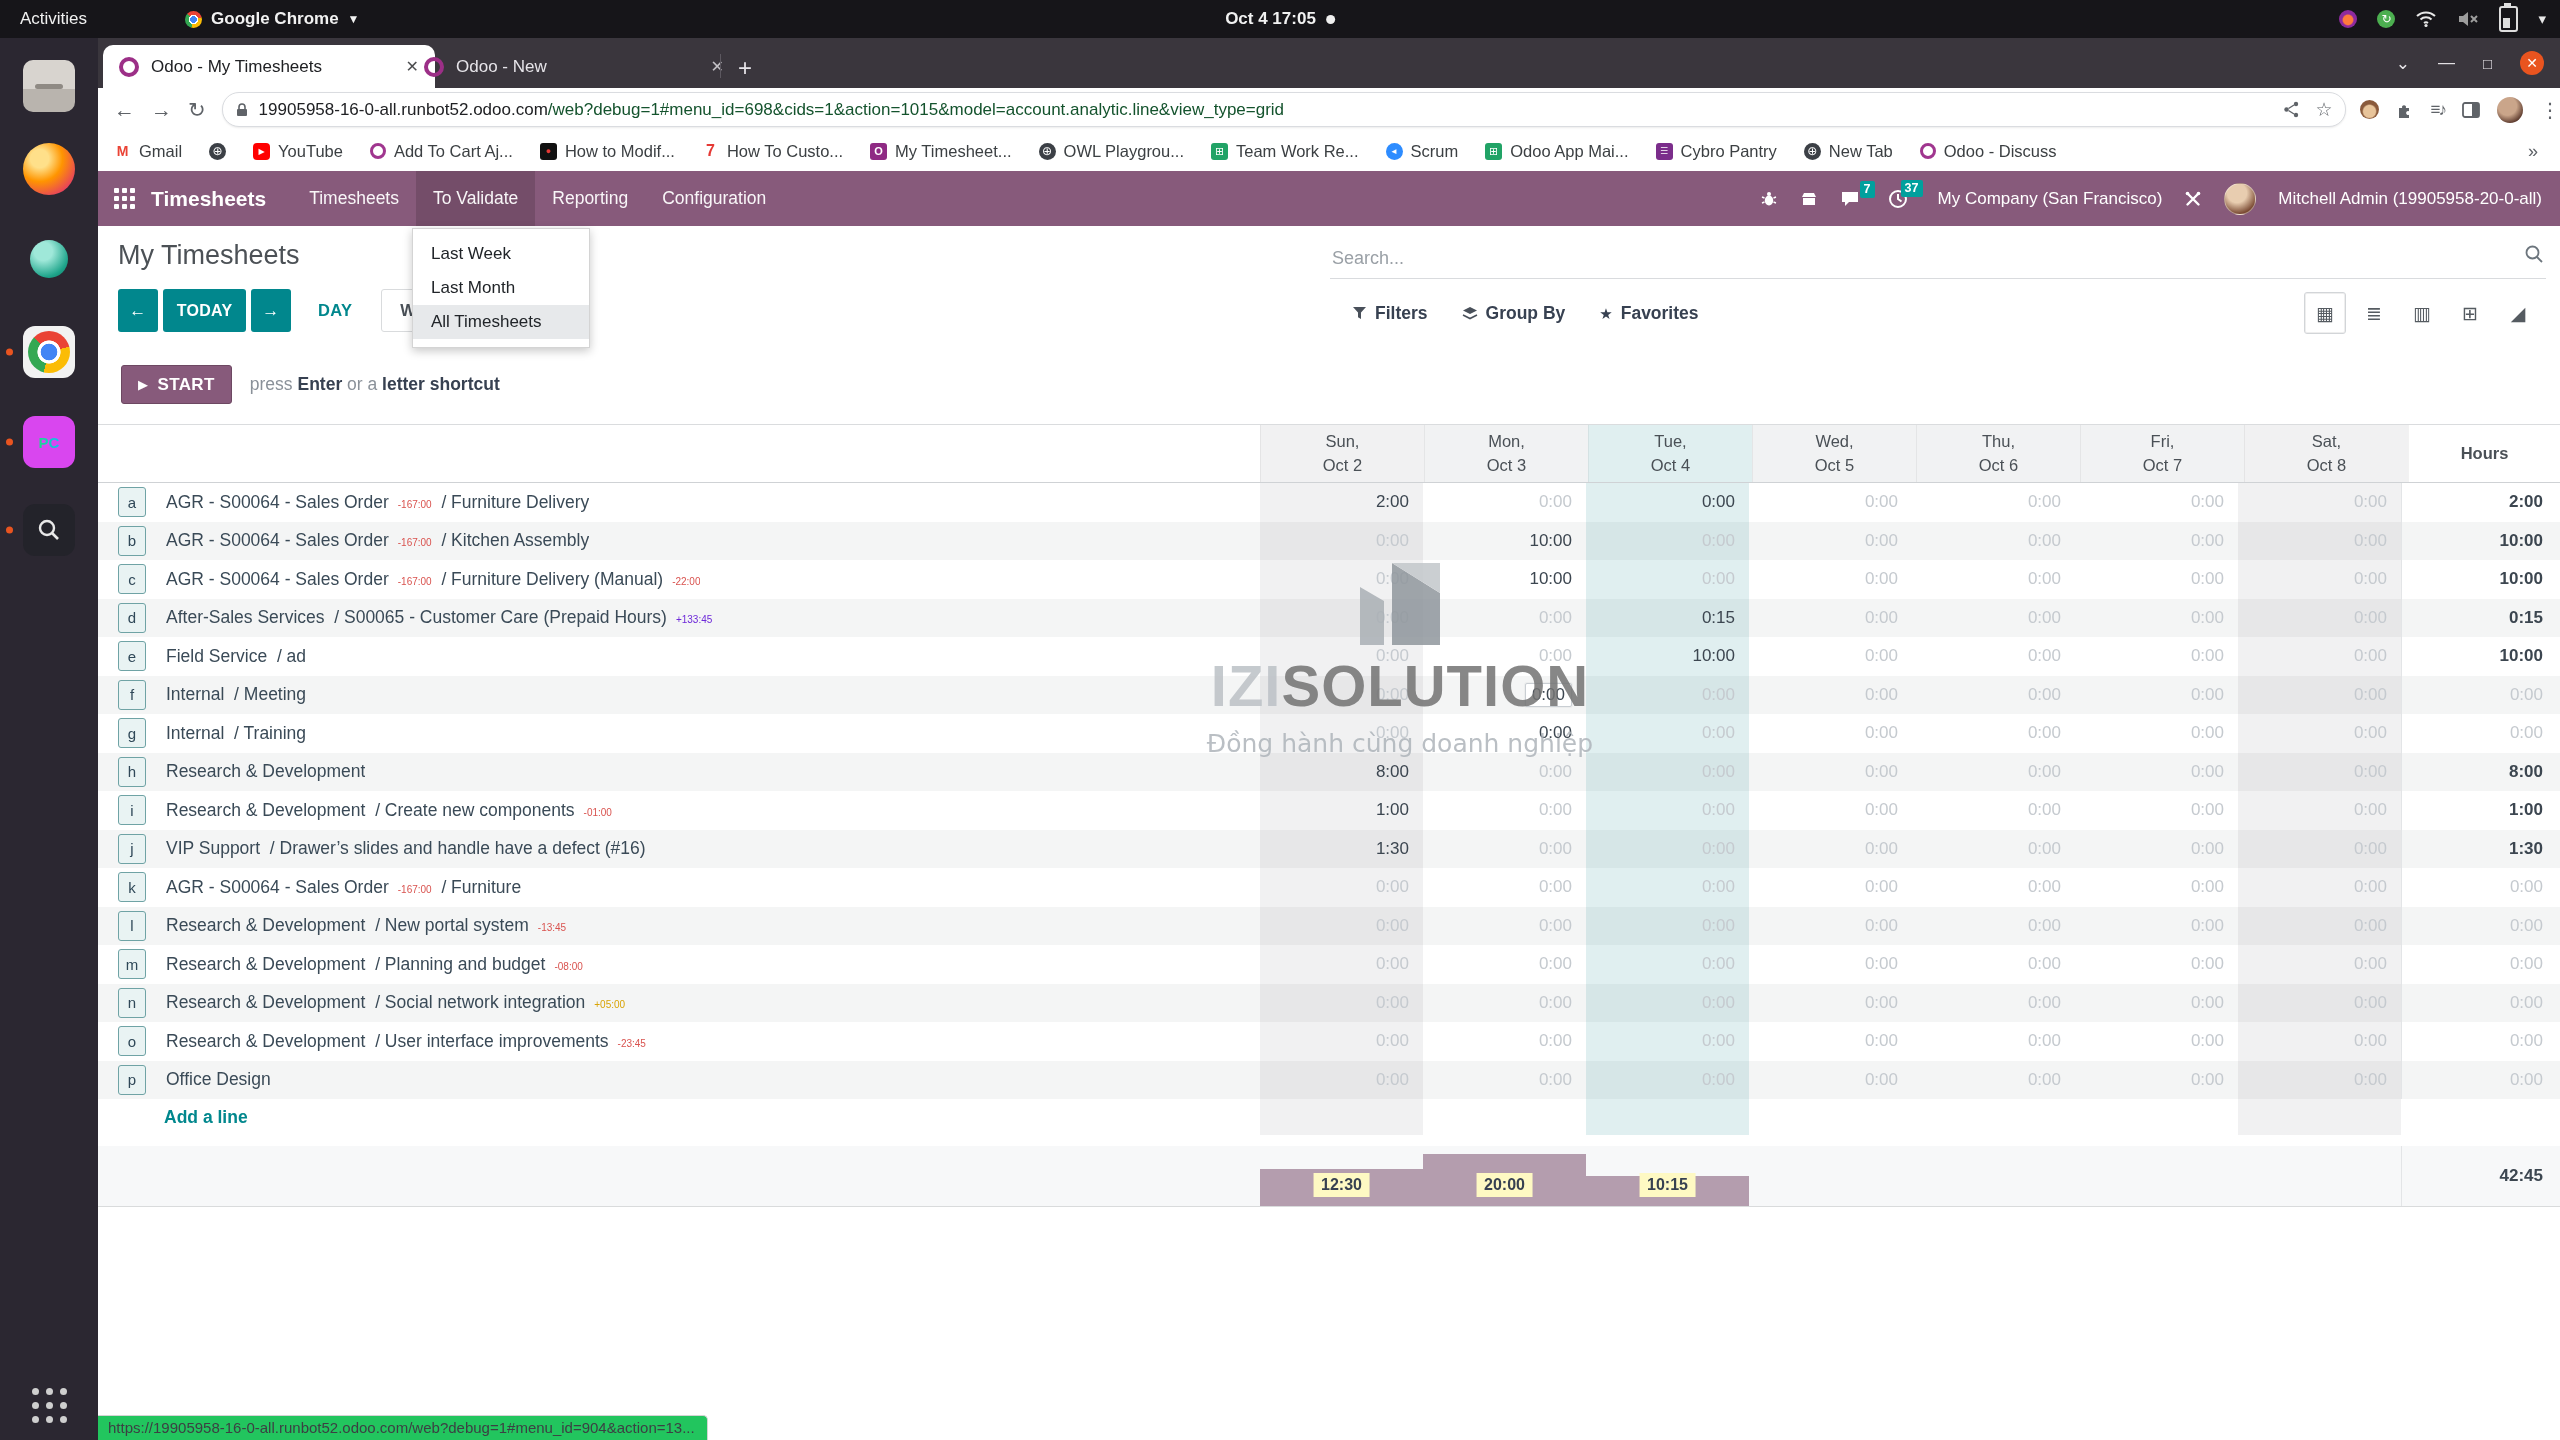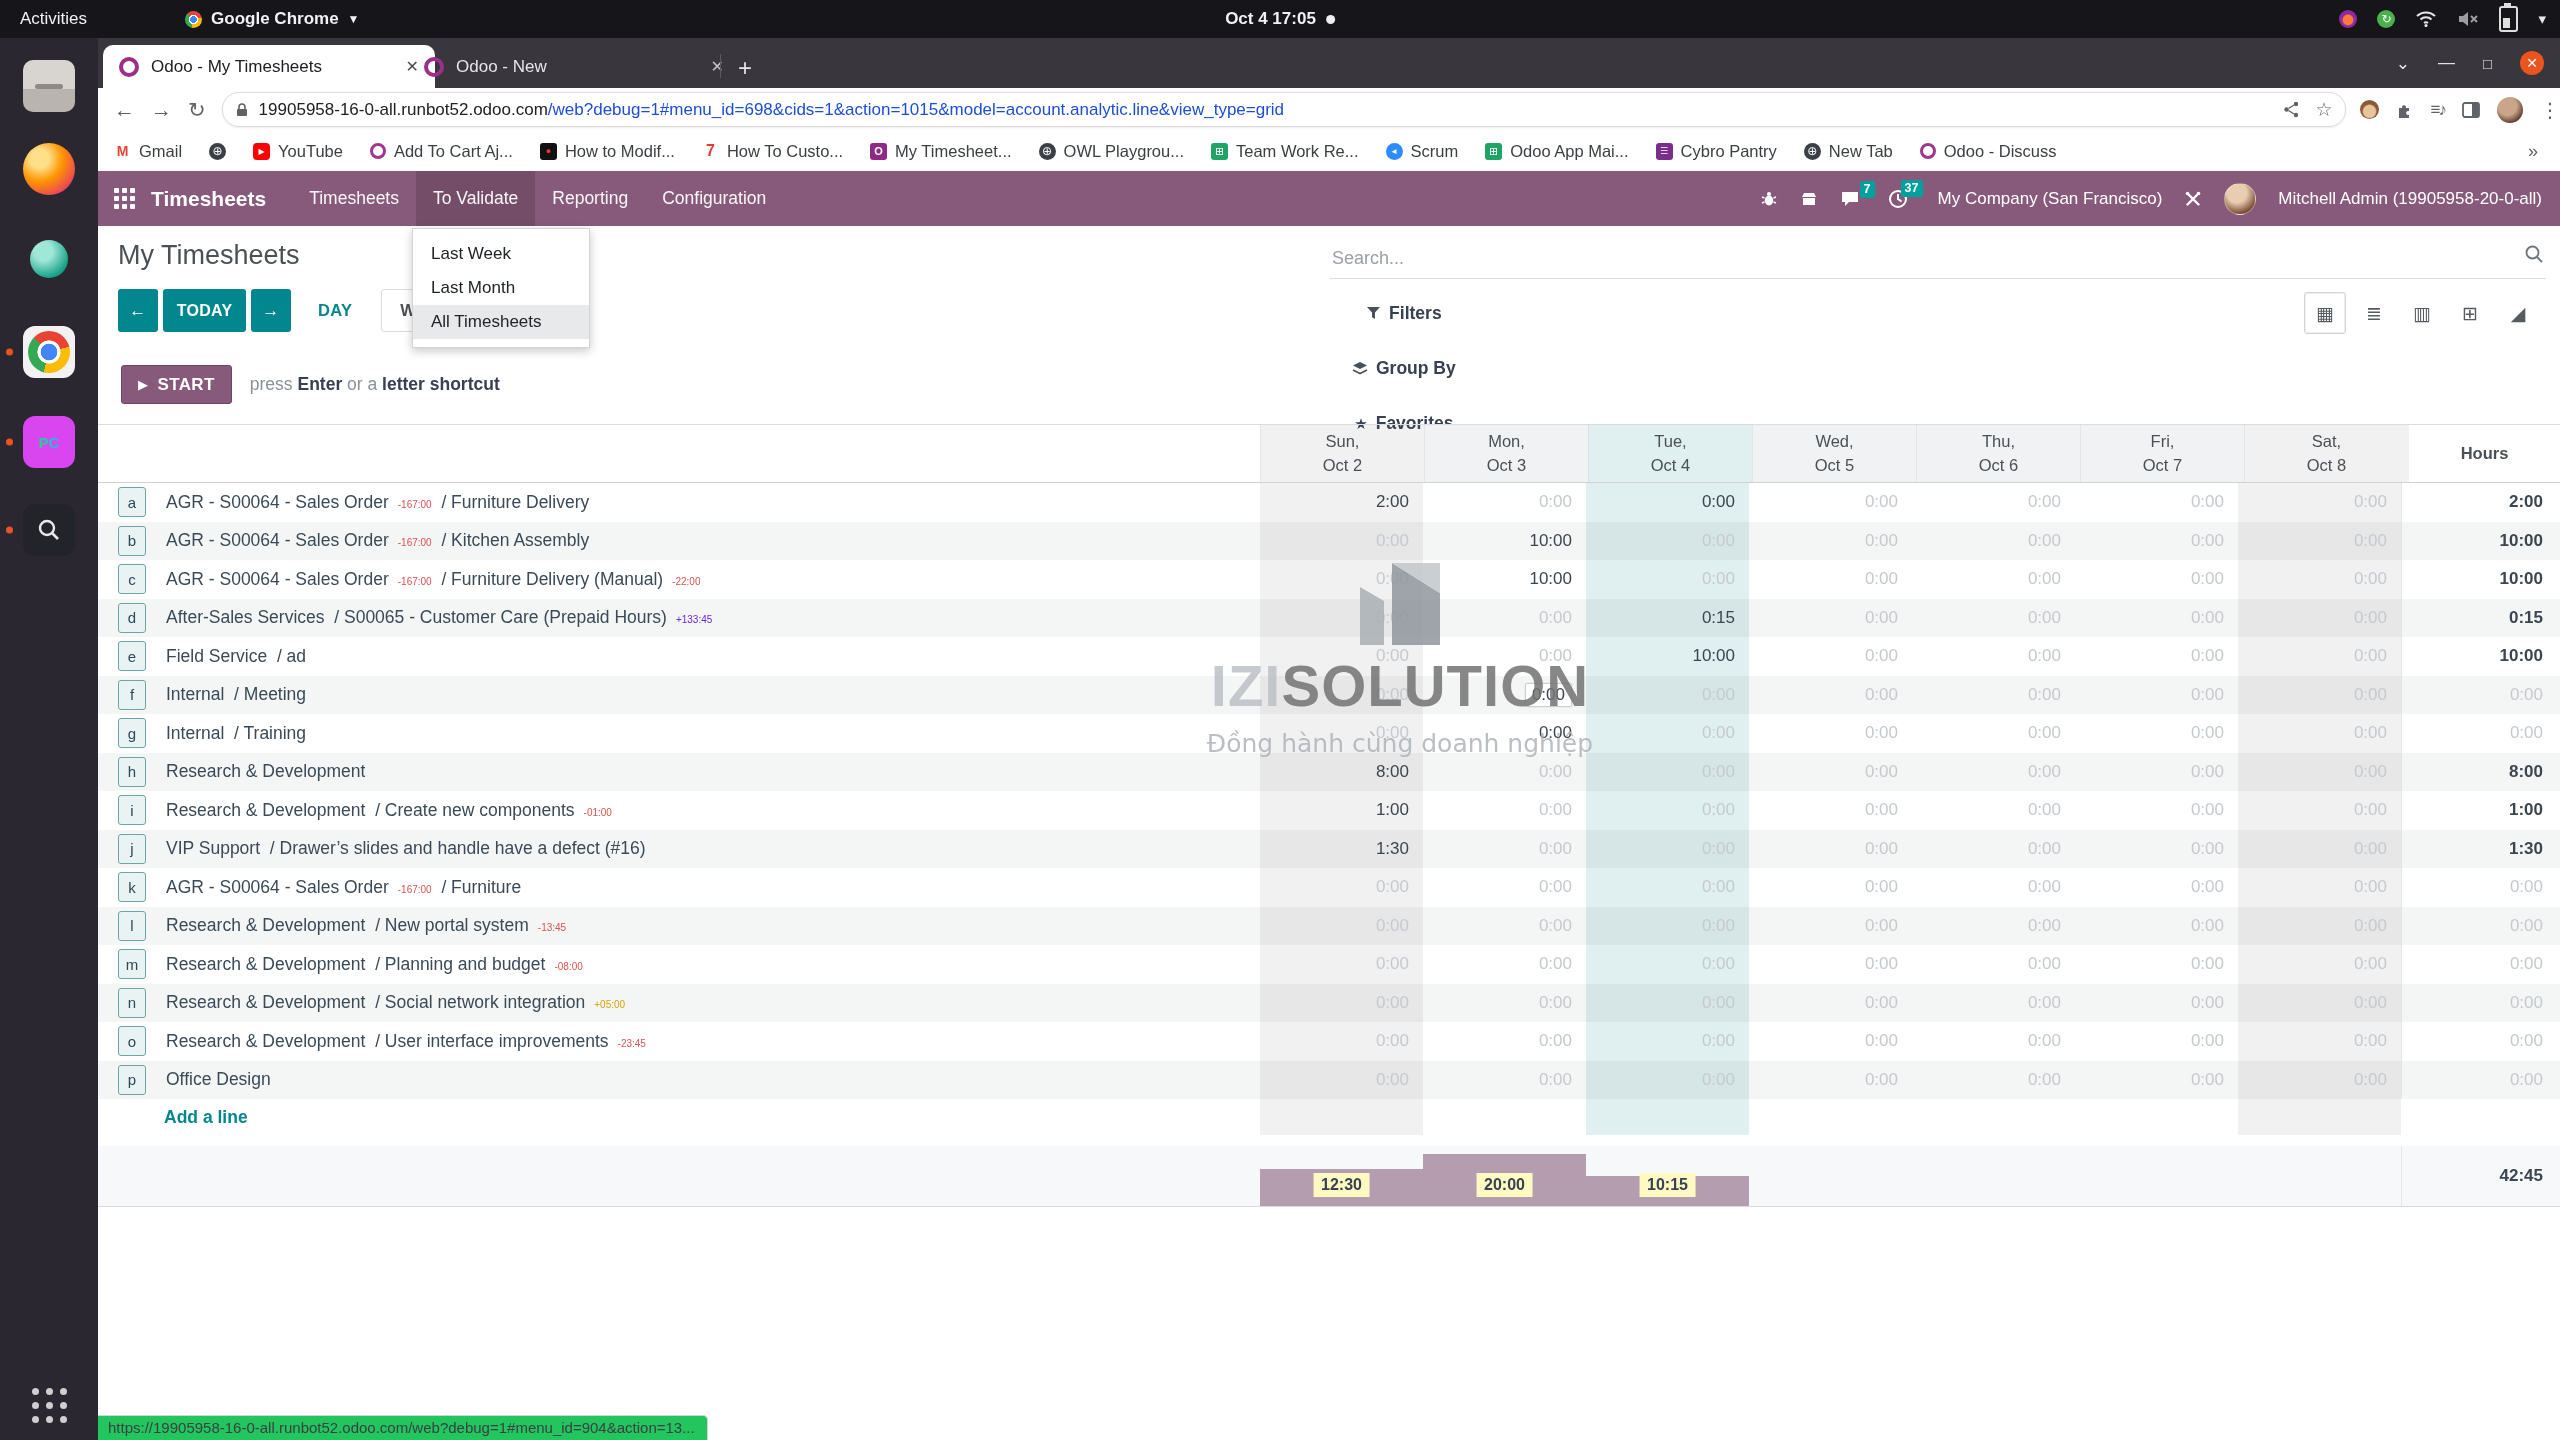--- a/index.html
+++ b/index.html
@@ -58,21 +58,21 @@
   .tabdiv{position:absolute;left:622px;top:16px;width:1px;height:24px;background:#5c5860;}
   .winctl{position:absolute;right:16px;top:0;height:50px;display:flex;align-items:center;gap:28px;color:#e8e6ea;font-size:17px;}
   .closeball{width:24px;height:24px;border-radius:50%;background:#e9541f;color:#fff;display:flex;align-items:center;justify-content:center;font-size:14px;}
 
   .toolbar{position:absolute;left:98px;top:88px;right:0;height:43px;background:#fff;display:flex;align-items:center;}
   .navbtn{color:#5f6368;font-size:21px;margin-left:16px;}
   .urlpill{margin-left:16px;width:2160px;height:33px;border:1px solid #dadce0;background:#fff;border-radius:17px;
     display:flex;align-items:center;padding:0 12px;gap:10px;box-shadow:0 1px 2px rgba(0,0,0,.08);} 
   .urltext{font-size:17px;white-space:nowrap;overflow:hidden;flex:1;}
   .urldom{color:#202124;}
-  .urlpath{color:#1d4ed8;}
+  .urlpath{color:#14532d;}
   .pillicons{display:flex;align-items:center;gap:16px;color:#5f6368;}
   .tbicons{display:flex;align-items:center;gap:17px;margin-left:14px;color:#5f6368;font-size:17px;}
   .monkey{width:19px;height:19px;border-radius:50%;background:radial-gradient(circle at 50% 60%,#e8c49a 0 40%,#8a5a3b 50% 100%);}
   .avatar-sm{width:26px;height:26px;border-radius:50%;background:radial-gradient(circle at 40% 35%,#caa58a 0 40%,#5d3b2e 75%);}
   .kebab{font-size:20px;color:#5f6368;}
 
   .bookmarks{position:absolute;left:98px;top:131px;right:0;height:40px;background:#fff;border-bottom:1px solid #ececec;
     display:flex;align-items:center;gap:27px;padding-left:16px;font-size:16.5px;color:#3c4043;overflow:hidden;}
   .bm{display:flex;align-items:center;gap:8px;white-space:nowrap;}
   .fav{width:17px;height:17px;border-radius:3px;display:inline-flex;align-items:center;justify-content:center;
@@ -115,21 +115,21 @@
   .rng-week{margin-left:24px;height:41px;border:1px solid #d9dbdd;background:#fff;color:#495057;font-weight:700;
     font-size:16.5px;display:flex;align-items:center;padding:0 18px;border-radius:3px;letter-spacing:.3px;}
 
   .searchwrap{position:absolute;left:1330px;top:240px;width:1216px;}
   .searchinput{width:100%;border:none;outline:none;font-size:18px;color:#374151;height:34px;
     font-family:"Liberation Sans",sans-serif;}
   .searchinput::placeholder{color:#9aa0a6;}
   .searchline{height:1px;background:#d9dbde;margin-top:2px;}
   .searchmag{position:absolute;right:2px;top:4px;color:#6c757d;}
   .facetrow{position:absolute;left:1352px;top:303px;display:flex;align-items:center;gap:34px;
-    font-size:17.5px;color:#374151;font-weight:700;flex-direction:column;}
+    font-size:17.5px;color:#374151;font-weight:700;}
   .facet{display:flex;align-items:center;gap:8px;}
   .viewsw{position:absolute;right:22px;top:292px;display:flex;align-items:center;gap:8px;color:#555b61;font-size:19px;}
   .vico{width:40px;height:40px;display:flex;align-items:center;justify-content:center;border-radius:3px;}
   .vico.active{border:1px solid #d2d5d8;background:#fff;box-shadow:inset 0 0 0 1px #eee;}
 
   .startrow{position:absolute;left:121px;top:365px;display:flex;align-items:center;gap:18px;}
   .startbtn{background:#875a7b;border:1px solid #6d4862;color:#fff;font-weight:700;font-size:17px;
     height:37px;padding:0 16px;display:flex;align-items:center;gap:9px;border-radius:3px;letter-spacing:.4px;}
   .starthint{font-size:17.5px;color:#8a9199;}
   .starthint b{color:#374151;}

